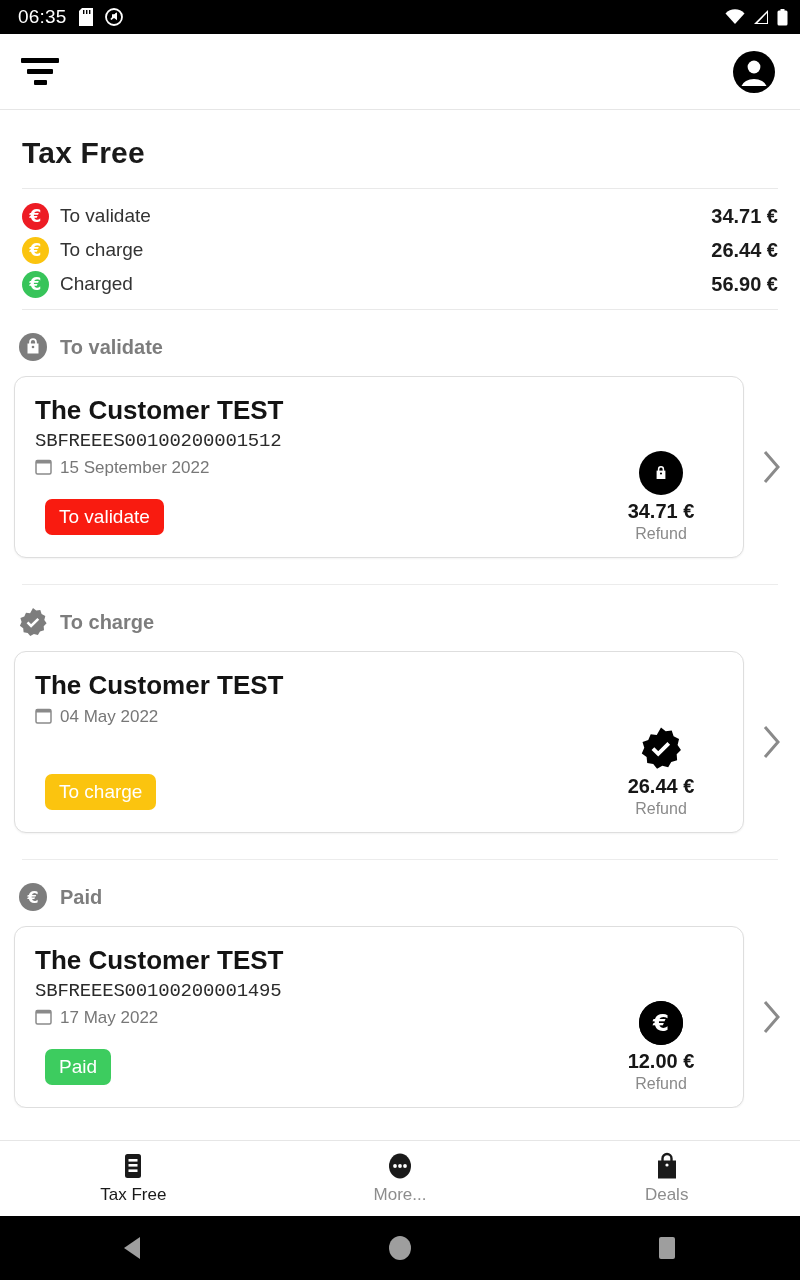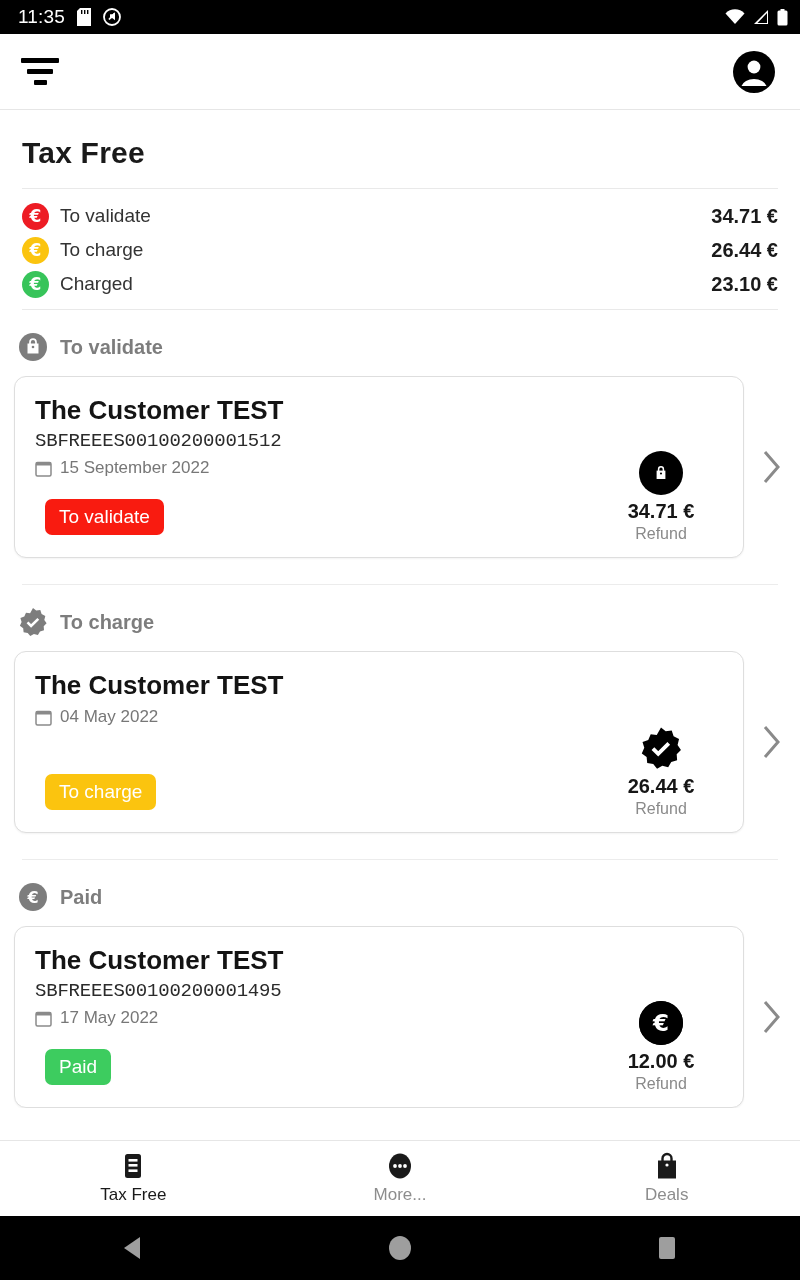--- a/index.html
+++ b/index.html
@@ -60,21 +60,21 @@
   
   .card-row{ display:flex; align-items:center; padding:0 0 0 14px; }
   .card{
     flex:1; border:1px solid #dedede; border-radius:12px;
     background:#fff; position:relative; height:182px;
     padding:18px 20px 0 20px;
     box-shadow:0 1px 2px rgba(0,0,0,.05);
   }
   .cust{ font-size:26px; font-weight:bold; color:#141414; }
   .ref{ font-size:19px; color:#2b2b2b; margin-top:4px; letter-spacing:-.2px;font-family:Liberation Mono, monospace;}
-  .date-line{ display:flex; align-items:center; gap:8px; margin-top:6px; }
+  .date-line{ display:flex; gap:8px; margin-top:6px; }
   .date-txt{ font-size:17px; color:#777; }
   .pill{
     position:absolute; left:30px; bottom:22px;
     border-radius:7px; color:#fff; font-size:19px;
     padding:7px 14px; white-space:nowrap;
   }
   .amount-block{
     position:absolute; right:22px; bottom:14px;
     display:flex; flex-direction:column; align-items:center; width:120px;
   }
@@ -105,21 +105,21 @@
     background:#000; display:flex; align-items:center; justify-content:space-around;
   }
   .sys-btn{ display:flex; align-items:center; justify-content:center; width:120px; }
   .content{ position:relative; }
 </style>
 </head>
 <body>
 
 <div class="status-bar">
   <div class="sb-left">
-    <span class="sb-time">11:35</span>
+    <span class="sb-time">06:35</span>
     <svg class="ic" width="14" height="18" viewBox="0 0 14 18">
       <path d="M3 0h11v18H0V3z" fill="#fff"></path>
       <rect x="4" y="2" width="1.4" height="4" fill="#000"></rect>
       <rect x="7" y="2" width="1.4" height="4" fill="#000"></rect>
       <rect x="10" y="2" width="1.4" height="4" fill="#000"></rect>
     </svg>
     <svg class="ic" width="18" height="18" viewBox="0 0 18 18">
       <circle cx="9" cy="9" r="8" fill="none" stroke="#fff" stroke-width="1.8"></circle>
       <path d="M6 11.5 L11.5 5.5" stroke="#fff" stroke-width="1.8"></path>
       <path d="M7 6.2h2.6l2.4-2v8l-2.4-2H7z" fill="#fff"></path>
@@ -168,21 +168,21 @@
 
     <div class="sum-row">
       <span class="sum-dot" style="background:#FBC40F">€</span>
       <span class="sum-label">To charge</span>
       <span class="sum-amt">26.44 €</span>
     </div>
 
     <div class="sum-row">
       <span class="sum-dot" style="background:#37C45A">€</span>
       <span class="sum-label">Charged</span>
-      <span class="sum-amt">23.10 €</span>
+      <span class="sum-amt">56.90 €</span>
     </div>
 
   </div>
   <div class="hr"></div>
 
   <div class="section-head">
     <svg width="30" height="30" viewBox="0 0 30 30">
       <circle cx="15" cy="15" r="14" fill="#7d7d7d"></circle>
       <path d="M9.5 11.5h11v10h-11z" fill="#fff"></path>
       <path d="M12 12.2v-2a3 3 0 0 1 6 0v2" fill="none" stroke="#fff" stroke-width="1.7"></path>

